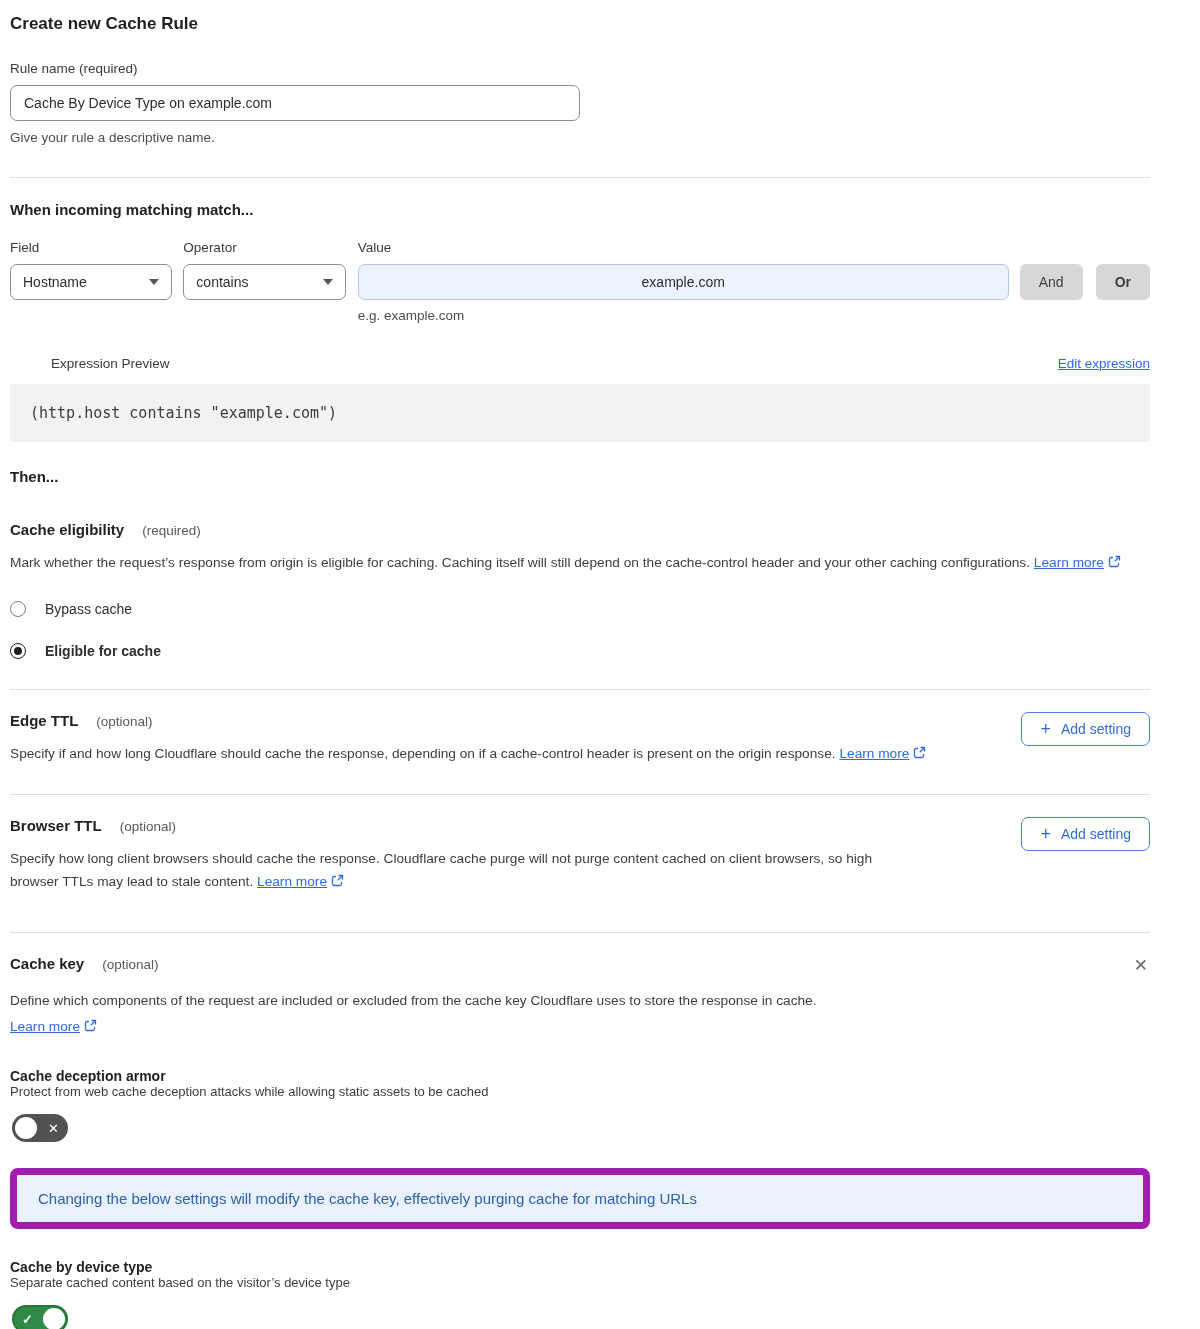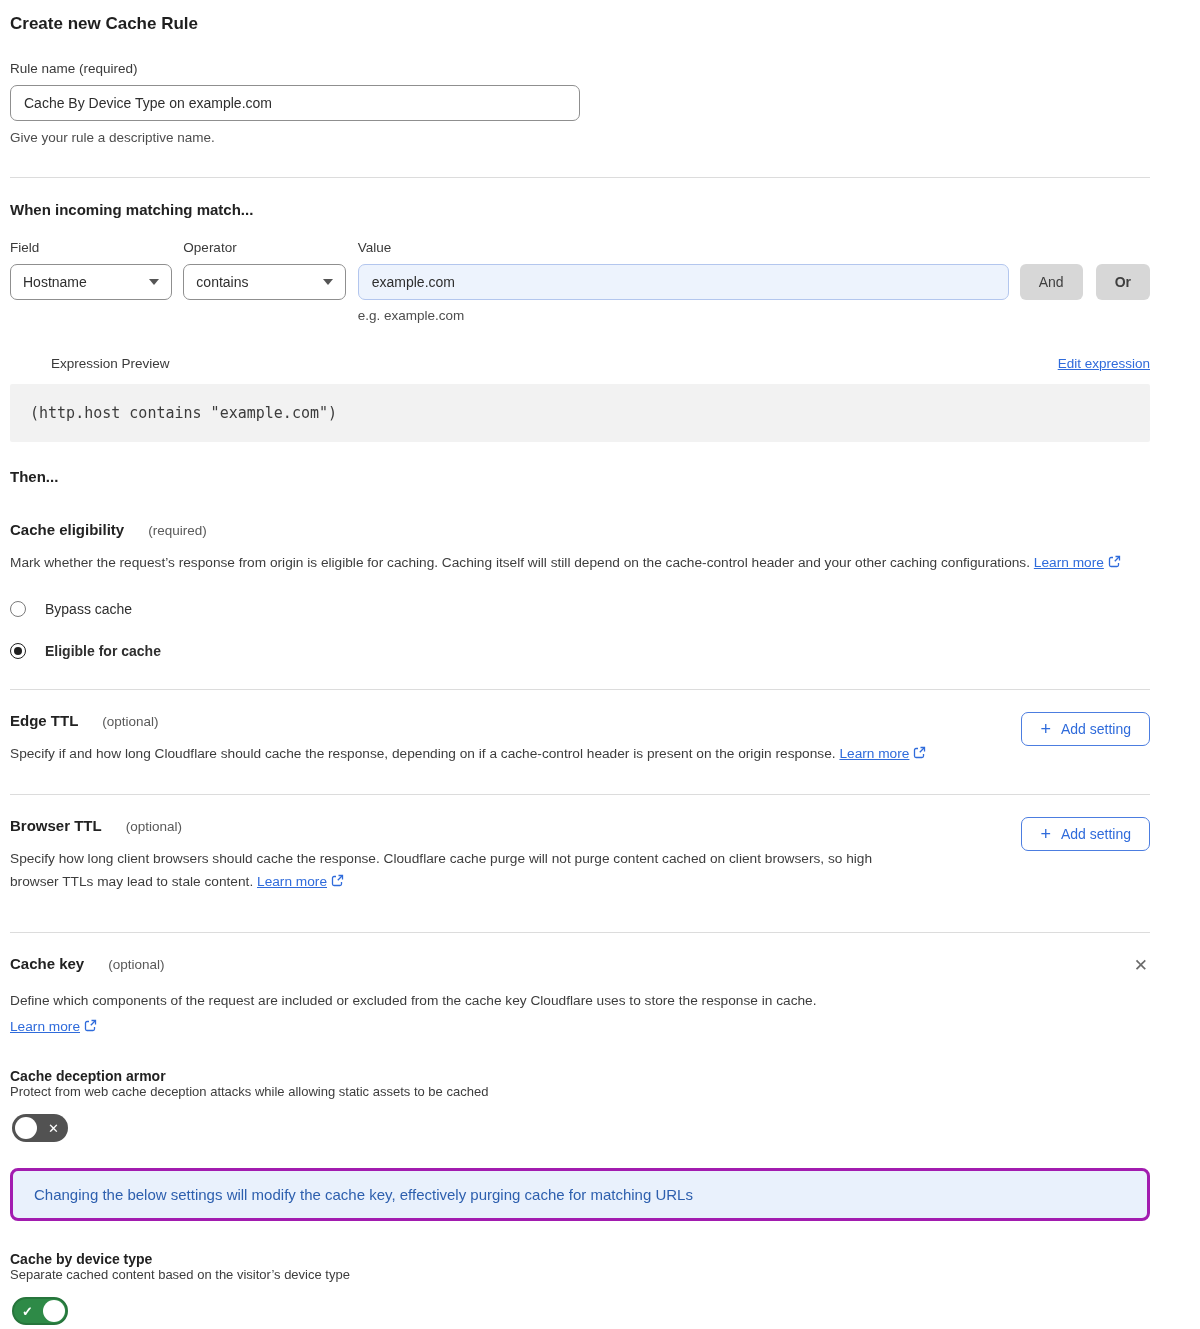--- a/index.html
+++ b/index.html
@@ -31,39 +31,39 @@
   .match-group { display:flex; flex-direction:column; position:relative; }
   .select-control {
     height:36px; border:1px solid #8f8f8f; border-radius:7px; background:#fff;
     display:flex; align-items:center; justify-content:space-between;
     padding:0 12px; font-size:14px; color:#2e2e2e; cursor:pointer;
   }
   .chevron { width:0; height:0; border-left:5px solid transparent; border-right:5px solid transparent; border-top:6px solid #555; }
   .value-input {
     height:36px; width:651px; border:1px solid #b3c6ee; border-radius:7px;
     background:#edf3fd; padding:12px 13px; font-size:14px; color:#2e2e2e;
-    font-family:"Liberation Sans",sans-serif; outline:none;
+    font-family:"Liberation Sans",sans-serif; outline:none;text-align:center;
   }
   .value-helper { position:absolute; top:100%; margin-top:8px; font-size:13.5px; color:#4d4d4d; white-space:nowrap; }
   .gray-btn {
     height:36px; border:none; border-radius:6px; background:#d7d7d7; color:#3f3f3f;
     font-size:14px; font-family:"Liberation Sans",sans-serif; padding:0 19px; cursor:pointer;
   }
 
   
   .expr-head { display:flex; justify-content:space-between; align-items:flex-end; margin-top:56px;margin-left:41px; }
   .expr-label { font-size:13.5px; color:#3a3a3a; }
   .link { color:#2f6bdb; text-decoration:underline; cursor:pointer; font-size:13.5px; }
   .expr-box {
     margin-top:13px; background:#f2f2f2; border-radius:2px; padding:20px;
     font-family:"DejaVu Sans Mono", monospace; font-size:15px; color:#3c3c3c;
   }
 
   
-  .sec-title-row { display:flex; align-items:baseline; gap:24px; }
+  .sec-title-row { display:flex; align-items:baseline; gap:18px; }
   .sec-title { font-size:15px; font-weight:bold; color:#222; }
   .sec-tag { font-size:13.5px; color:#595959; }
   .desc { font-size:13.7px; color:#3d3d3d; line-height:23px; margin-top:13px; }
   .desc .link { font-size:13.7px; }
   .ext-icon { display:inline-block; vertical-align:-1px; margin-left:4px; color:#2f6bdb; }
 
   
   .radio-row { display:flex; align-items:center; gap:19px; margin-top:26px; cursor:pointer; }
   .radio-circle {
     width:16px; height:16px; border-radius:50%; border:1.5px solid #7a7a7a; background:#fff;
@@ -92,21 +92,21 @@
   .toggle .knob { position:absolute; top:3px; width:22px; height:22px; border-radius:50%; background:#fff; }
   .toggle .glyph { position:absolute; top:50%; transform:translateY(-50%); color:#fff; font-size:13px; font-weight:bold; }
   .toggle.off { background:#525252; }
   .toggle.off .knob { left:3px; }
   .toggle.off .glyph { right:9px; font-weight:normal; }
   .toggle.on { background:#2e8a47; border:2px solid #27753c; width:56px; height:28px; }
   .toggle.on .knob { top:1px; right:1px; width:22px; height:22px; }
   .toggle.on .glyph { left:8px; }
 
   .info-banner {
-    margin-top:26px; background:#e9f1fc; border:3px solid #a21caf; border-radius:8px;
+    margin-top:26px; background:#e9f1fc; border:7px solid #a21caf; border-radius:8px;
     padding:15px 21px; color:#2d5fae; font-size:15px;
   }
 </style>
 </head>
 <body>
 
 <div class="page">
 
   <h1 class="page-title">Create new Cache Rule</h1>
 

